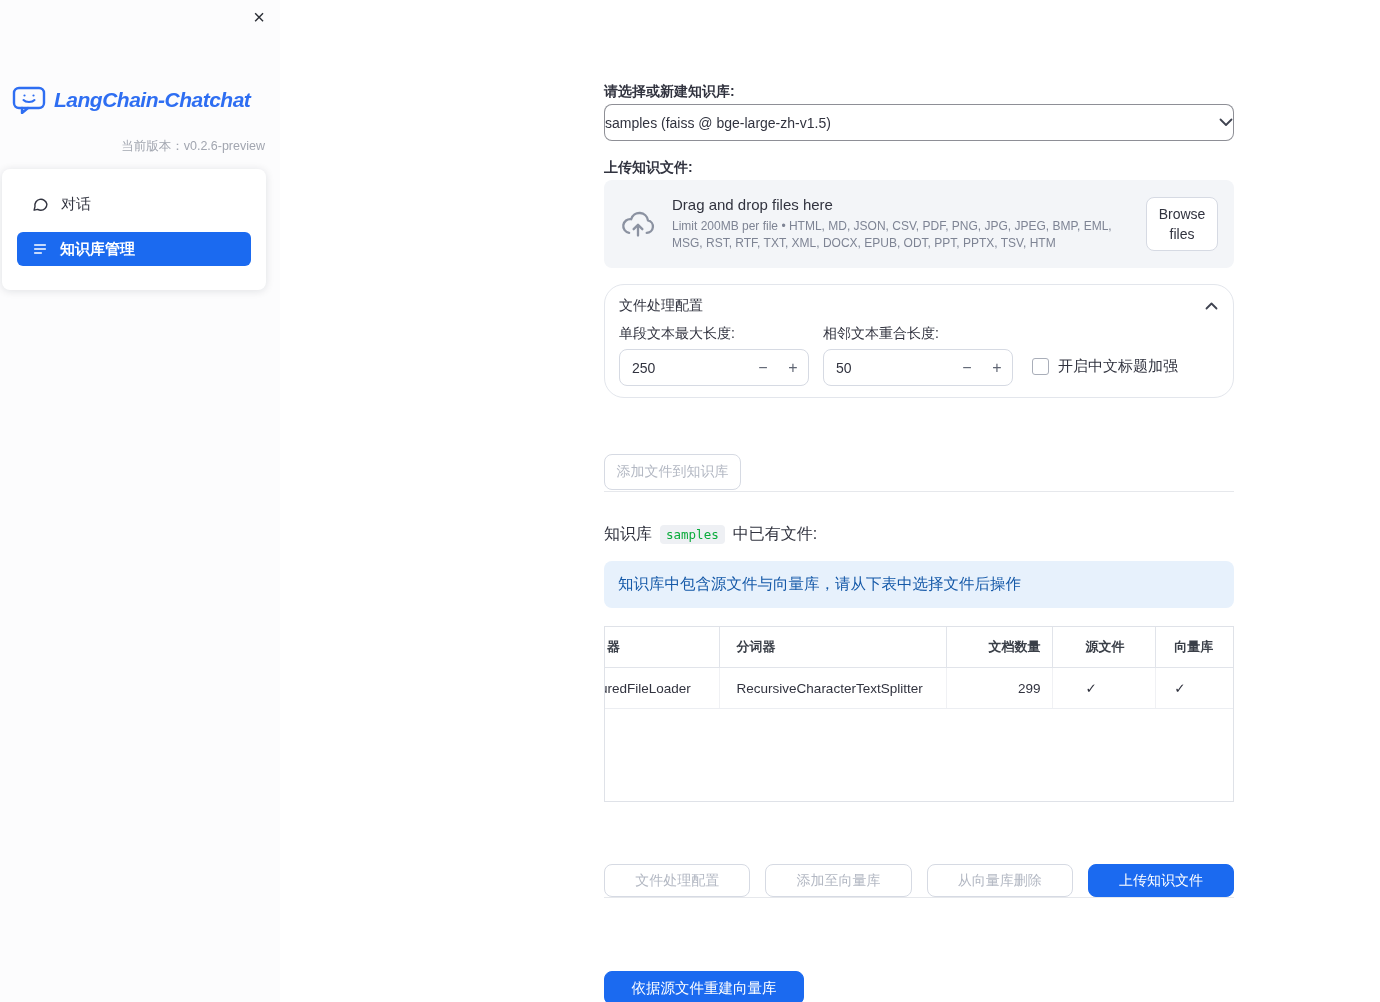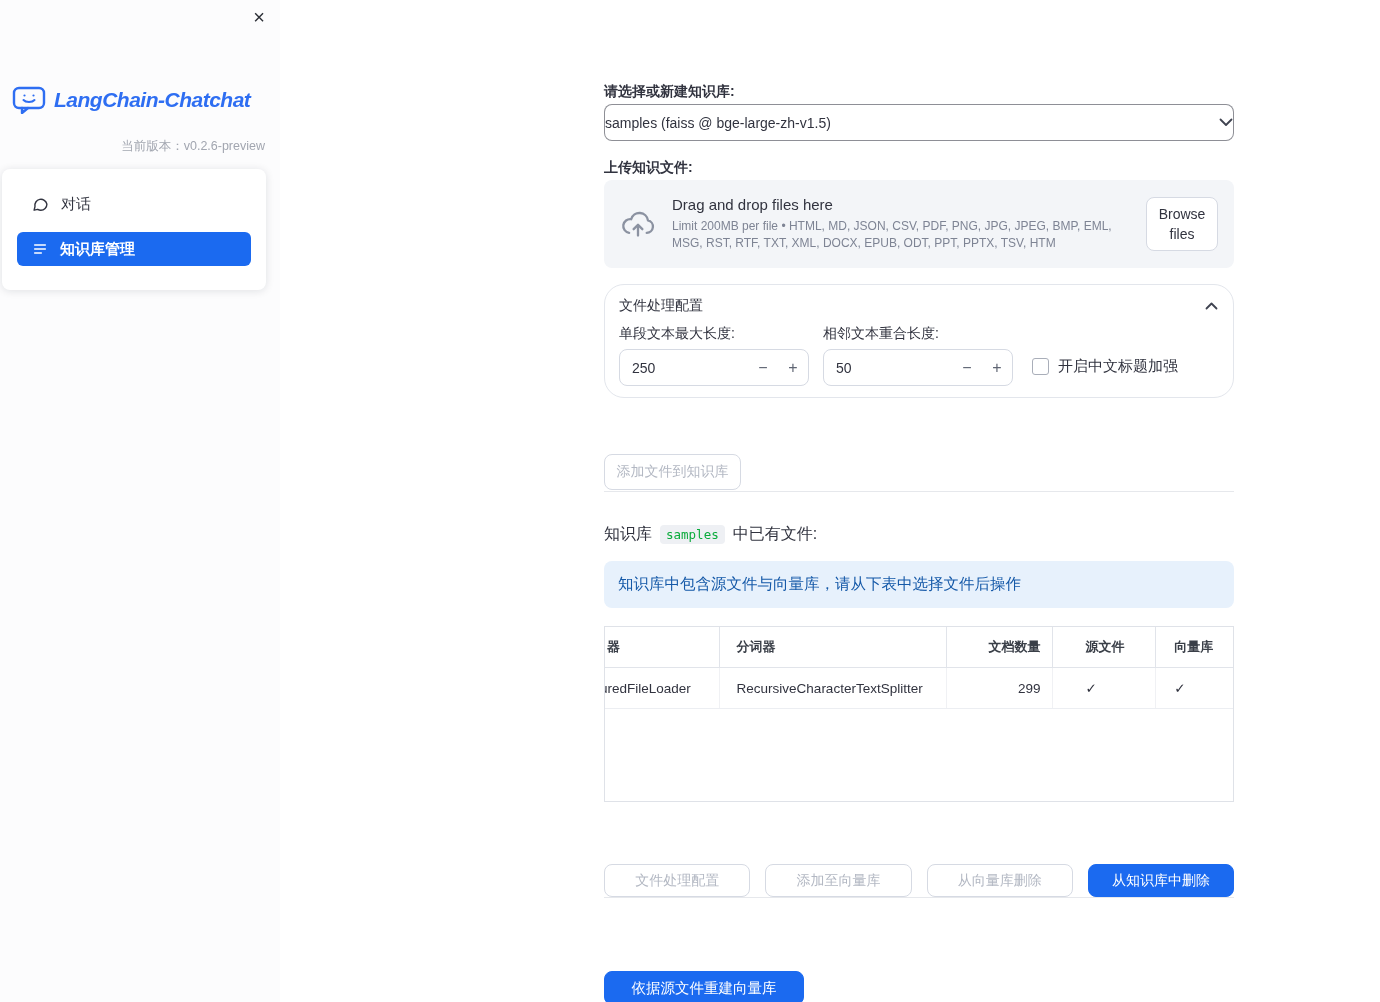--- a/index.html
+++ b/index.html
@@ -218,21 +218,21 @@
         <div class="gc c3">299</div>
         <div class="gc c4">✓</div>
         <div class="gc c5">✓</div>
       </div>
     </div>
 
     <div class="abs actions">
       <button class="btn disabled">文件处理配置</button>
       <button class="btn disabled">添加至向量库</button>
       <button class="btn disabled">从向量库删除</button>
-      <button class="btn primary">从知识库中删除</button>
+      <button class="btn primary">上传知识文件</button>
     </div>
 
     <div class="abs divider d2"></div>
 
     <button class="abs btn primary footer-rebuild">依据源文件重建向量库</button>
 
   </main>
 </div>
 
 </body></html>

